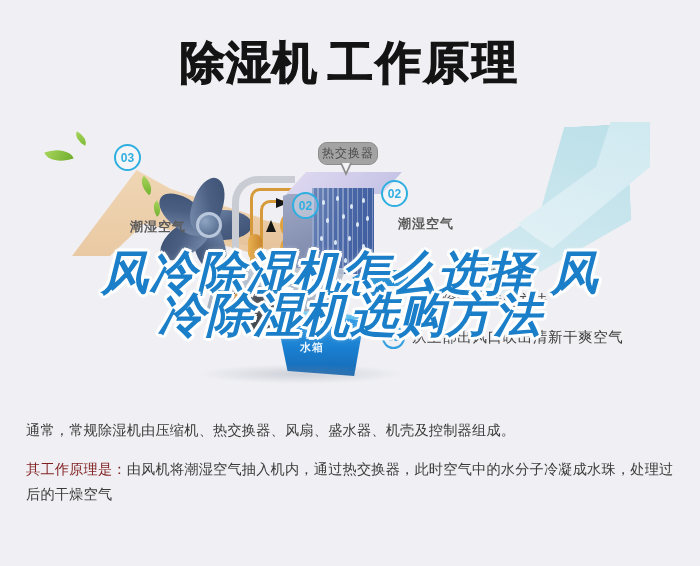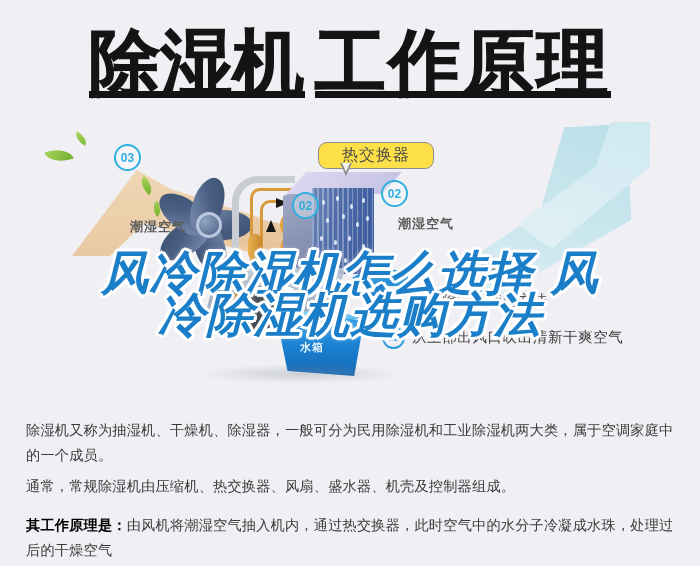--- a/index.html
+++ b/index.html
@@ -9,24 +9,23 @@
     font-family:"Liberation Sans","DejaVu Sans",sans-serif;
   }
   #root{position:relative;width:700px;height:566px;background:#f0f0f4;}
 
   
   .title-bar{
     position:absolute;left:0;top:24px;width:700px;height:78px;
     display:flex;align-items:center;justify-content:center;
   }
   .title-text{
-    font-size:71px;line-height:62px;font-weight:900;color:#141414;
+    font-size:45px;line-height:62px;font-weight:900;color:#141414;
     letter-spacing:1px;white-space:nowrap;
     font-family:"DejaVu Sans","Liberation Sans",sans-serif;
-    text-decoration:underline;
     -webkit-text-stroke:1.3px #141414;
   }
   .title-text .seg2{margin-left:10px;letter-spacing:3px;}
 
   
   .illus{position:absolute;left:0;top:118px;width:700px;height:290px;overflow:hidden;}
 
   
   .swoosh{
     position:absolute;left:392px;top:12px;width:240px;height:200px;
@@ -71,22 +70,22 @@
     display:flex;align-items:center;justify-content:center;
     background:rgba(255,255,255,.35);
   }
   #badge01{left:381px;top:62px;}
   #badge02{left:292px;top:26px;margin-top:48px;}
   #badge03{left:114px;top:26px;}
 
   
   .callout{
     position:absolute;left:318px;top:24px;
-    border:1.6px solid #8d8d8d;border-radius:9px;background:#fde047;
-    padding:2px 23px;font-size:16px;color:#4a4a4a;letter-spacing:1px;
+    border:1.6px solid #8d8d8d;border-radius:9px;background:#a3a3a3;
+    padding:2px 3px;font-size:12px;color:#4a4a4a;letter-spacing:1px;
   }
   .callout-tail{
     position:absolute;left:340px;top:45px;width:0;height:0;
     border-left:6px solid transparent;border-right:6px solid transparent;
     border-top:13px solid #8d8d8d;
   }
   .callout-tail:after{
     content:"";position:absolute;left:-4px;top:-13px;width:0;height:0;
     border-left:4px solid transparent;border-right:4px solid transparent;
     border-top:9px solid #f3f3f5;
@@ -227,21 +226,21 @@
       -2.4px -2.4px 0 #fff, 2.4px -2.4px 0 #fff,
       -2.4px  2.4px 0 #fff, 2.4px  2.4px 0 #fff,
       -3px 0 0 #fff, 3px 0 0 #fff, 0 -3px 0 #fff, 0 3px 0 #fff,
        0 0 6px rgba(255,255,255,.9);
   }
 
   
   .copy{position:absolute;left:26px;top:418px;width:652px;}
   .copy p{margin:0 0 6px 0;font-size:14.2px;line-height:25px;color:#3b3b3b;letter-spacing:.2px;}
   .copy p.gap{margin-top:14px;}
-  .copy b{font-weight:700;color:#000000;}
+  .copy b{font-weight:400;color:#7f1d1d;}
 </style>
 </head>
 <body>
 
 <div id="root">
 
   <div class="title-bar">
     <div class="title-text">
       <span>除湿机</span><span class="seg2">工作原理</span>
     </div>
@@ -339,19 +338,18 @@
   </div>
 
   <div style="position:absolute;left:474px;top:256px;font-size:13px;color:#4a4a4a;">潮湿</div>
 
   <div class="overlay">
     <div class="line">风冷除湿机怎么选择 风</div>
     <div class="line">冷除湿机选购方法</div>
   </div>
 
   <div class="copy">
-    <p>除湿机又称为抽湿机、干燥机、除湿器，一般可分为民用除湿机和工业除湿机两大类，属于空调家庭中的一个成员。</p>
     <p>通常，常规除湿机由压缩机、热交换器、风扇、盛水器、机壳及控制器组成。</p>
     <p class="gap"><b>其工作原理是：</b><span>由风机将潮湿空气抽入机内，通过热交换器，此时空气中的水分子冷凝成水珠，处理过后的干燥空气</span></p>
 
   </div>
 
 </div>
 
 </body></html>

